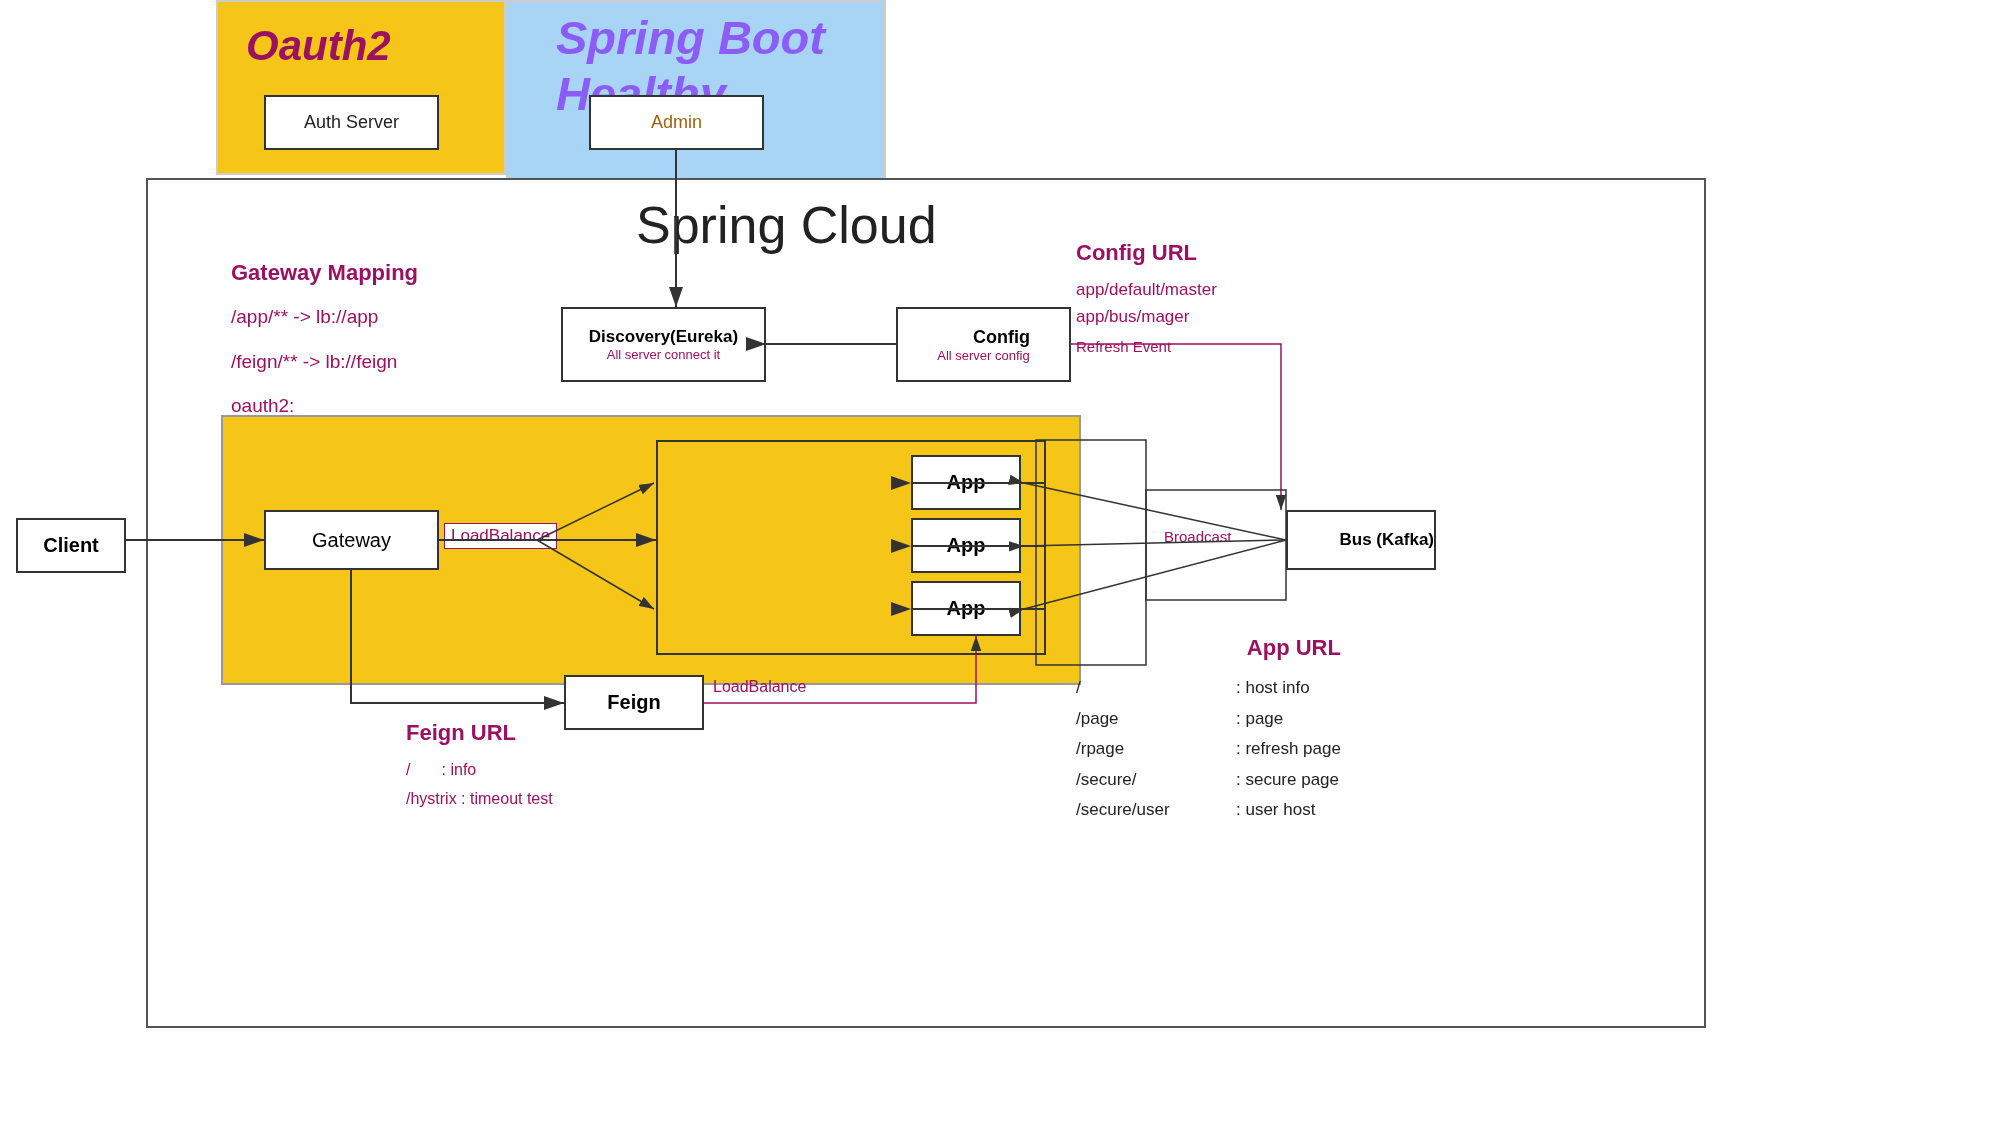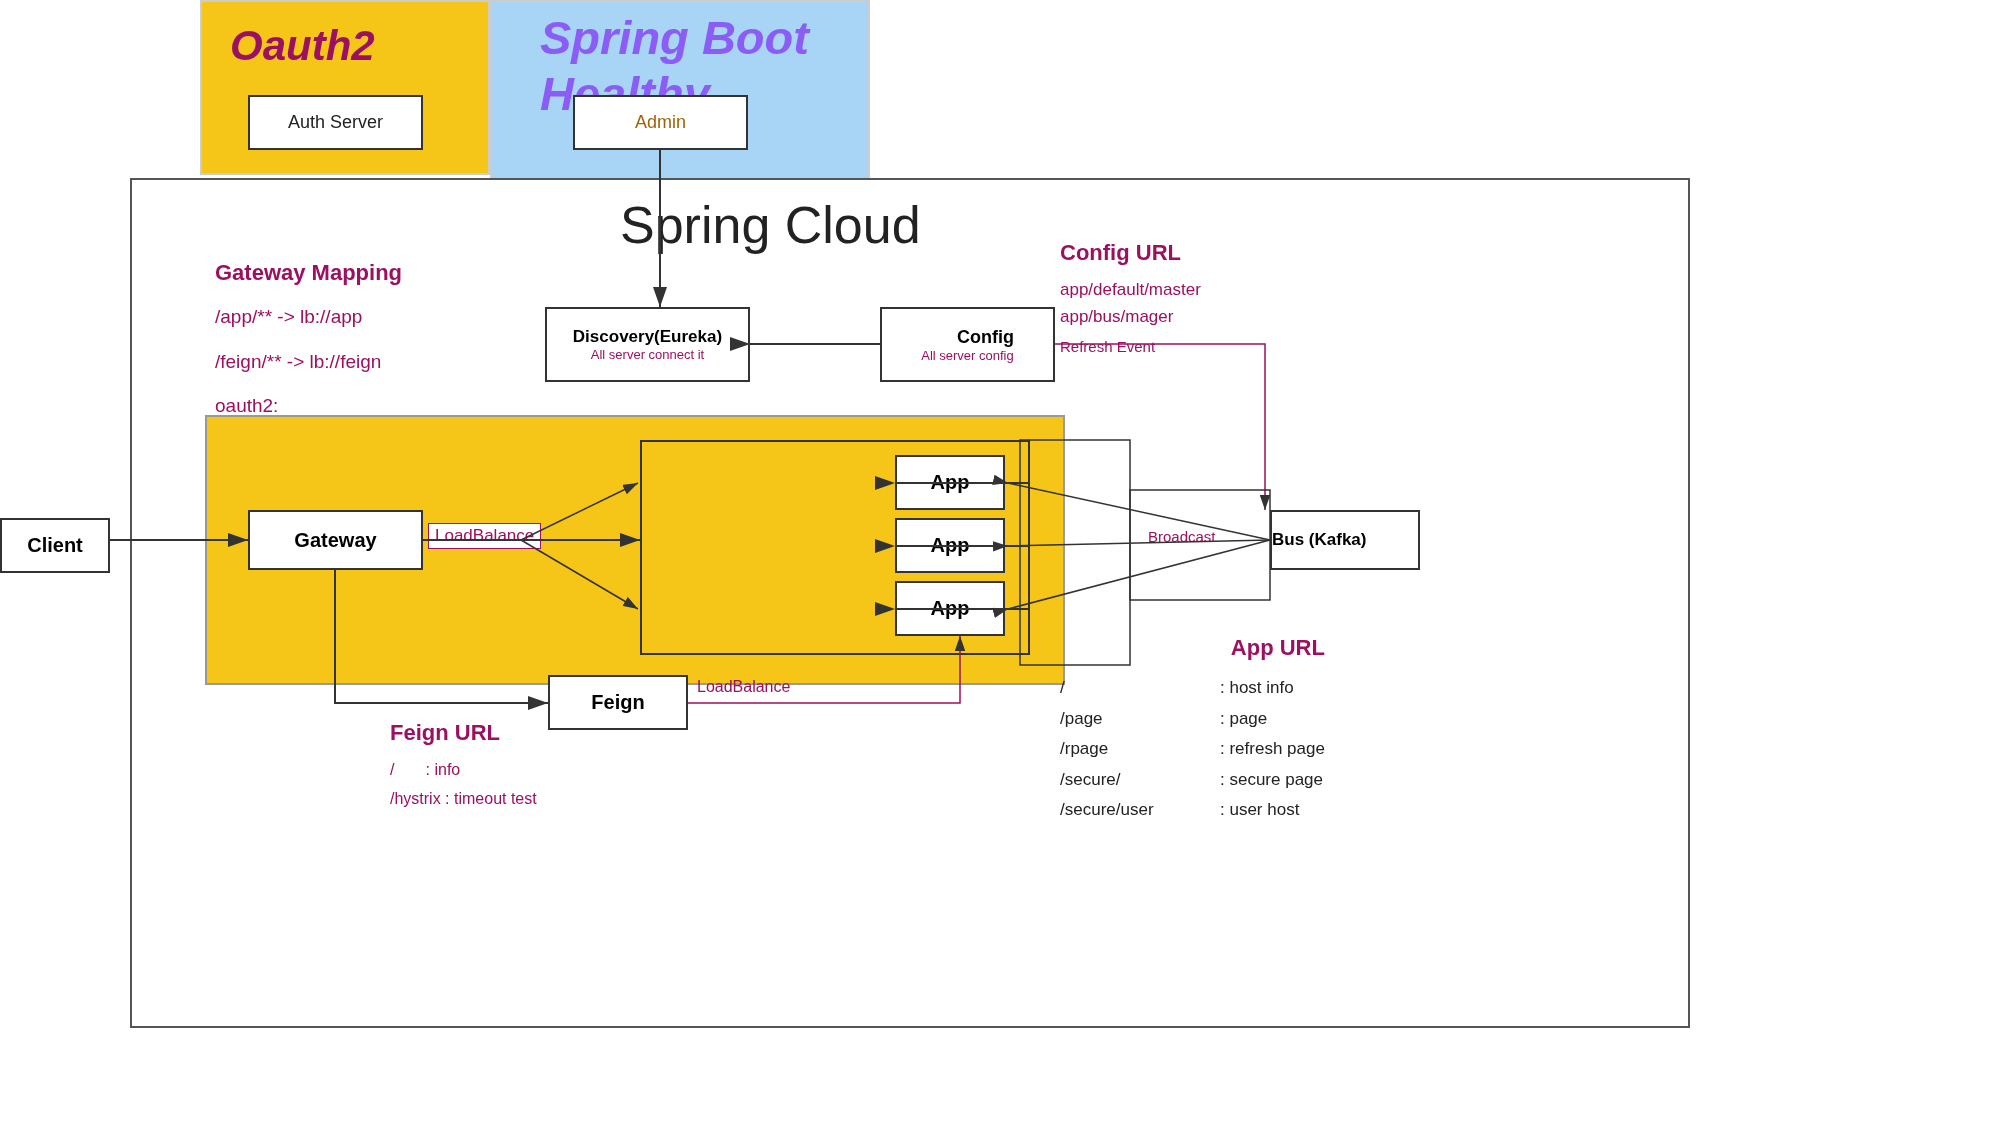--- a/index.html
+++ b/index.html
@@ -6,21 +6,21 @@
     body {
       background: #fff;
       font-family: Arial, sans-serif;
       width: 2015px;
       height: 1146px;
       overflow: hidden;
       position: relative;
     }
     .diagram-container {
       position: absolute;
-      top: 0; left: 0;
+      top: 0; left: 16px;
       width: 1612px;
       height: 1146px;
     }
 
     
     .oauth2-box {
       position: absolute;
       top: 0; left: 200px;
       width: 290px;
       height: 175px;
@@ -182,21 +182,21 @@
       position: absolute;
       top: 510px; left: 248px;
       width: 175px;
       height: 60px;
       background: #fff;
       border: 2px solid #333;
       display: flex;
       align-items: center;
       justify-content: center;
       font-size: 20px;
-      font-weight: bold;
+      font-weight: normal;
     }
 
     
     .loadbalance-label-1 {
       position: absolute;
       top: 523px; left: 428px;
       font-size: 17px;
       color: #9b1060;
       background: #fff;
       border: 1px solid #9b1060;
@@ -272,21 +272,21 @@
     
     .bus-kafka-box {
       position: absolute;
       top: 510px; left: 1270px;
       width: 150px;
       height: 60px;
       background: #fff;
       border: 2px solid #333;
       display: flex;
       align-items: center;
-      justify-content: flex-start;
+      justify-content: flex-end;
       font-size: 17px;
       font-weight: bold;
     }
 
     
     .config-url-area {
       position: absolute;
       top: 240px; left: 1060px;
     }
     .config-url-title {

